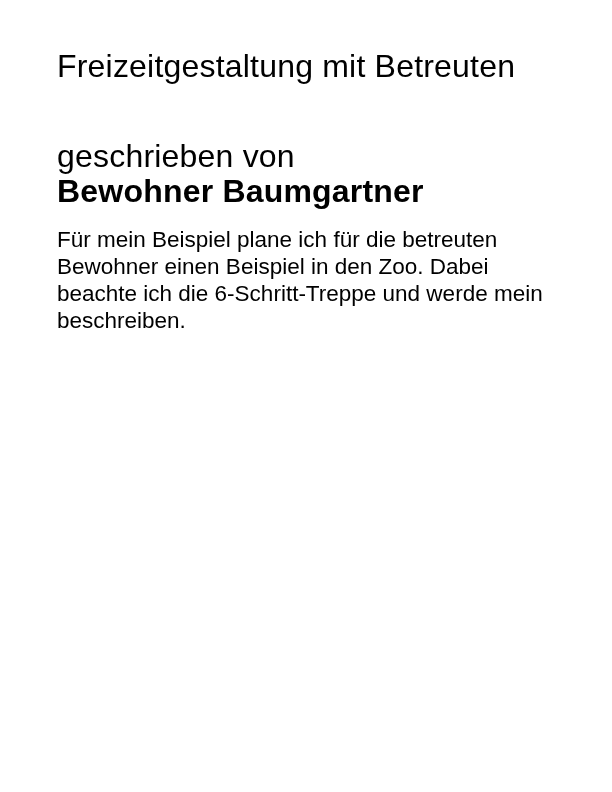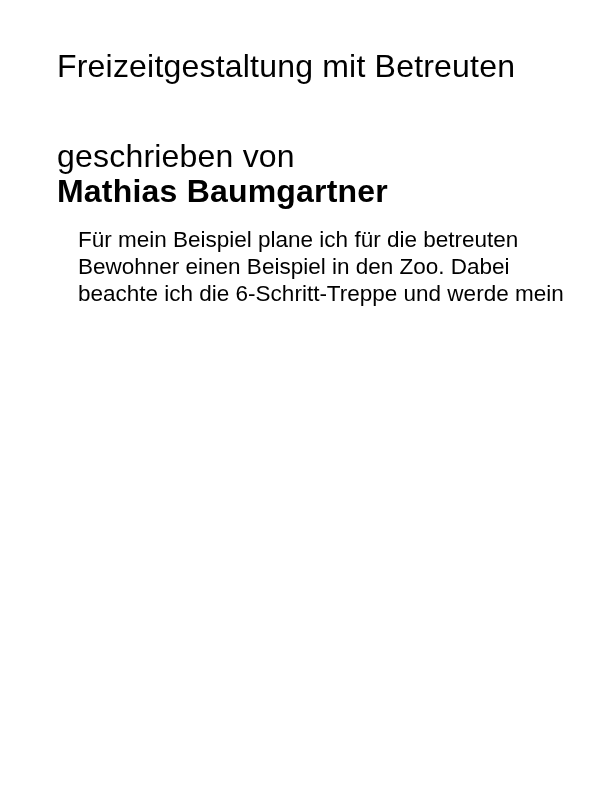--- a/index.html
+++ b/index.html
@@ -31,33 +31,34 @@
   .heading-block .author-line { font-weight: 700; }
   .body-paragraph {
     position: absolute;
     left: 57px;
     top: 226px;
     font-size: 22.5px;
     line-height: 27px;
     font-weight: 400;
     white-space: nowrap;
   }
-  .para-line { display: block; margin-left: 21px; }
+  .para-line { display: block; }
 </style>
 </head>
 <body>
 
 <div class="page">
 
   <div class="heading-block">
     <div class="title-line">Freizeitgestaltung mit Betreuten</div>
     <div class="blank-line"></div>
     <div class="byline-line">geschrieben von</div>
-    <div class="author-line">Mathias Baumgartner</div>
+    <div class="author-line">Bewohner Baumgartner</div>
   </div>
 
   <div class="body-paragraph">
     <span class="para-line">Für mein Beispiel plane ich für die betreuten</span>
     <span class="para-line">Bewohner einen Beispiel in den Zoo. Dabei</span>
     <span class="para-line">beachte ich die 6-Schritt-Treppe und werde mein</span>
+    <span class="para-line">beschreiben.</span>
   </div>
 
 </div>
 
 </body></html>

